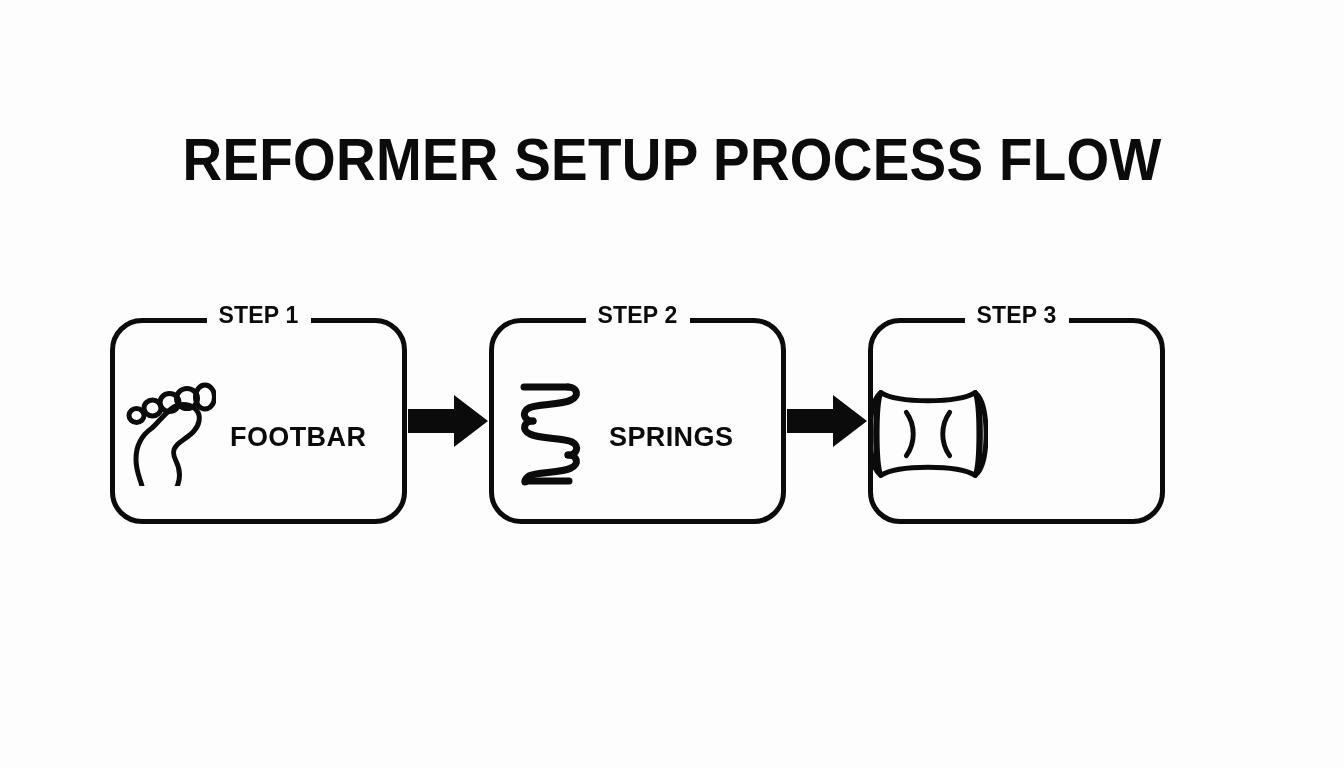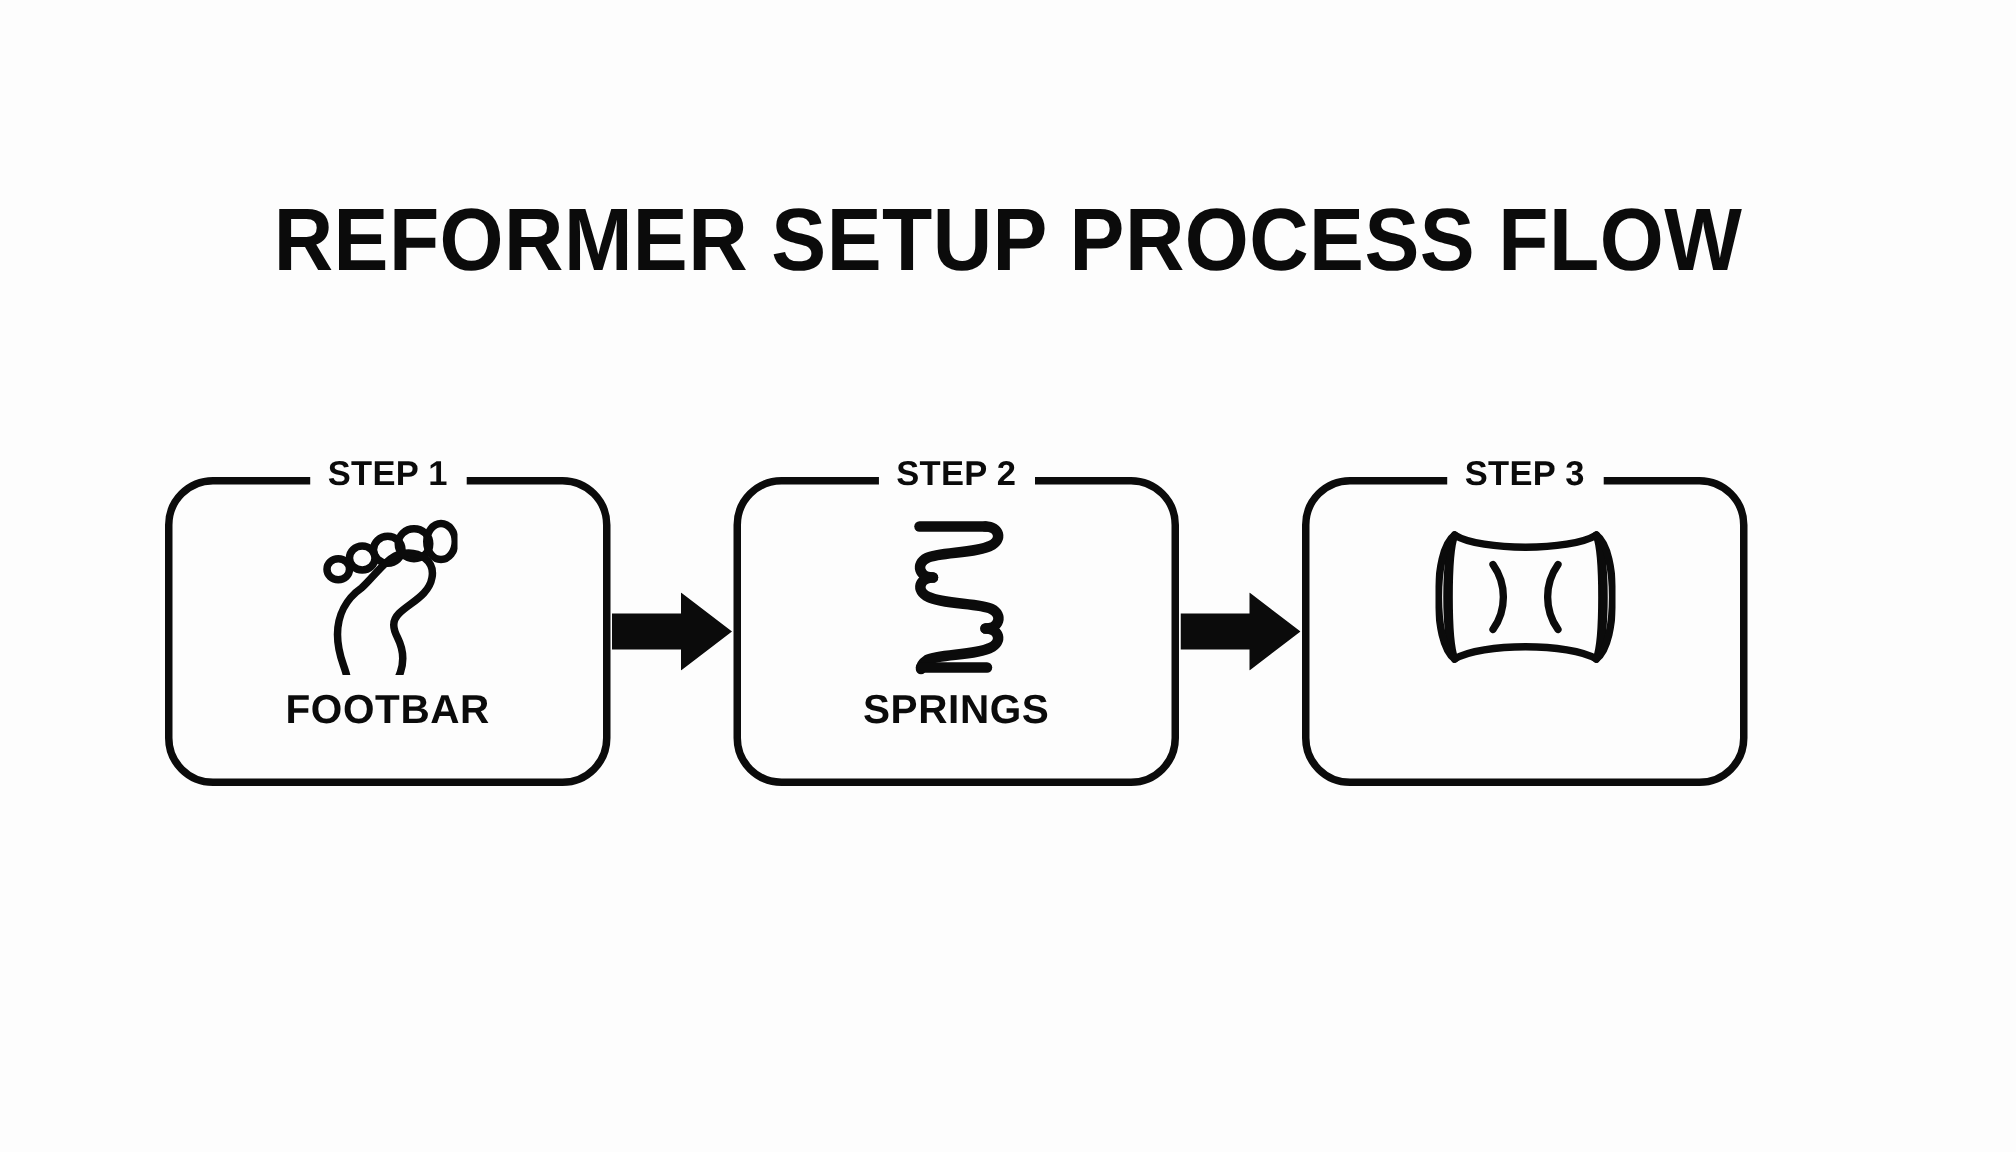--- a/index.html
+++ b/index.html
@@ -93,21 +93,21 @@
     color: #0b0b0b;
     background: #fdfdfd;
     padding: 0 12px;
     white-space: nowrap;
   }
 
   .step-box .inner {
     position: absolute;
     inset: 0;
     display: flex;
-    flex-direction: column;
+    flex-direction: row;
     align-items: center;
     justify-content: flex-start;
     padding-top: 26px;
     box-sizing: border-box;
   }
 
   .icon-slot {
     width: 120px;
     height: 108px;
     display: flex;

